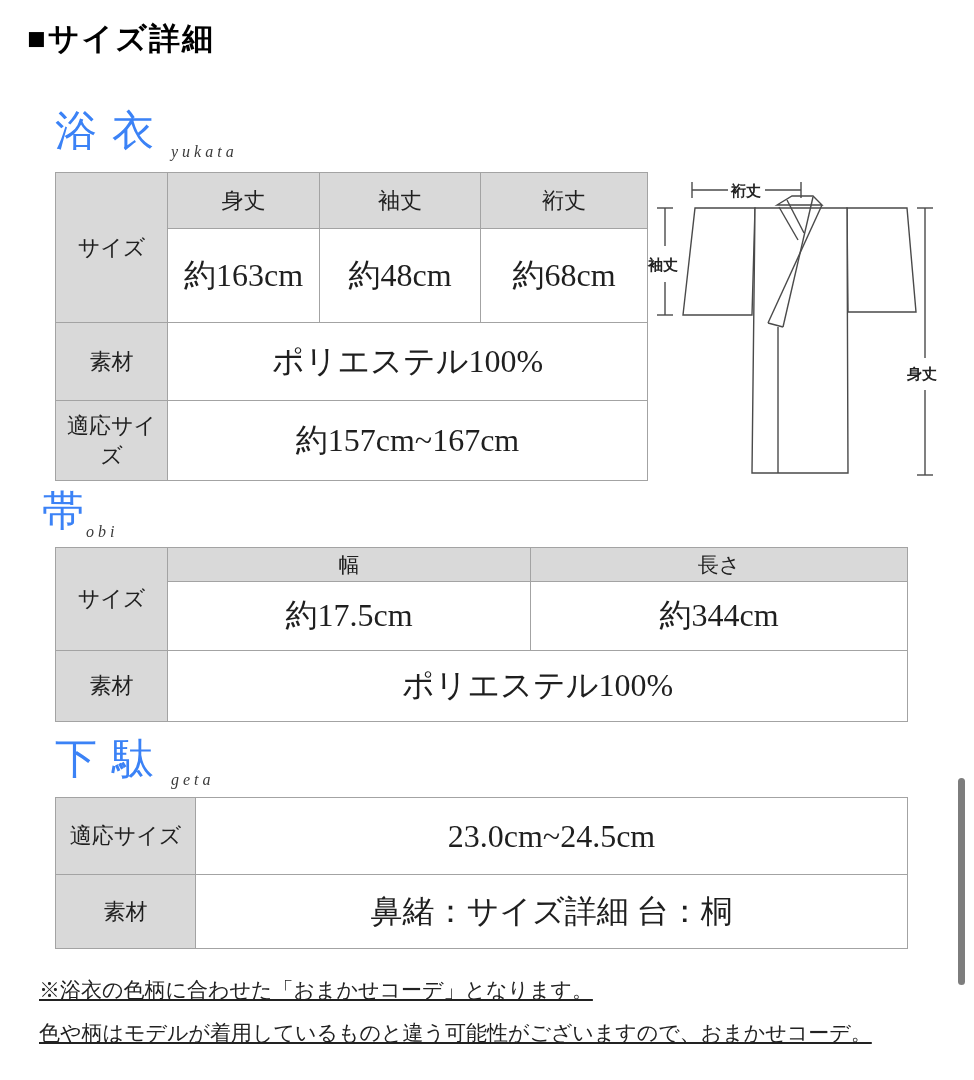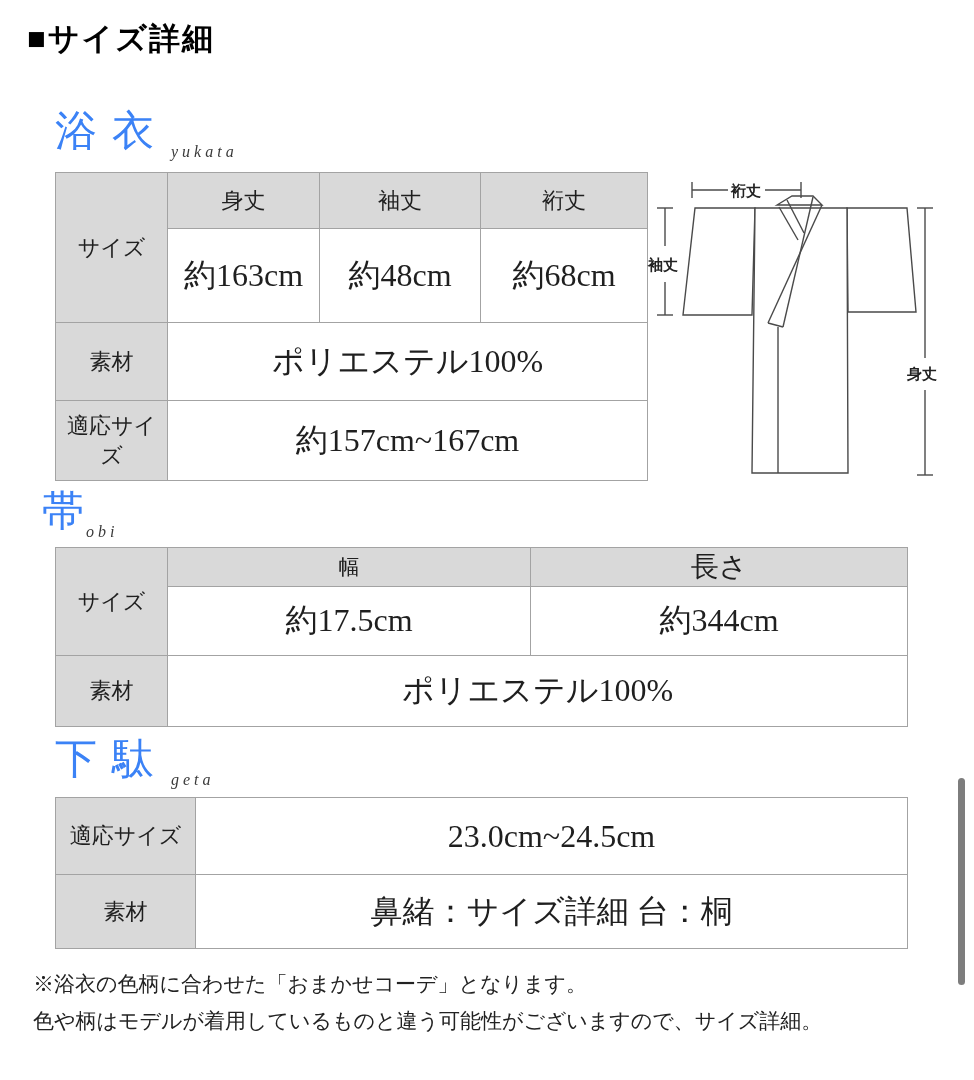--- a/index.html
+++ b/index.html
@@ -32,21 +32,21 @@
   table.size-table td.gray{background:#d9d9d9;}
   table.size-table td.value{font-size:32px;}
   .diagram{position:absolute;}
   .diagram .garment{fill:#ffffff;stroke:#4a4a4a;stroke-width:1.4;}
   .diagram .mline{stroke:#4a4a4a;stroke-width:1.4;fill:none;}
   .diagram text{
     font-family:"Liberation Sans","DejaVu Sans",sans-serif;
     font-size:15px;font-weight:600;fill:#222;
   }
   .note{position:absolute;left:33px;top:966px;font-size:21px;line-height:37px;color:#222;}
-  .note p{margin:0;}
+  .note p{margin:6px;text-decoration:underline;}
   .scroll-thumb{
     position:absolute;left:958px;top:778px;width:7px;height:207px;
     background:#7d7d7d;border-radius:4px;
   }
 </style>
 </head>
 <body>
 
 <div class="page">
 
@@ -128,21 +128,21 @@
   <table class="size-table" style="left:55px;top:547px;width:852px;">
     <colgroup>
       <col style="width:112px;">
         <col style="width:363px;">
         <col style="width:377px;">
     </colgroup>
     <tbody>
       <tr style="height:34px;">
         <td class="gray" rowspan="2">サイズ</td>
         <td class="gray" style="font-size:21px;">幅</td>
-        <td class="gray" style="font-size:28px;">長さ</td>
+        <td class="gray" style="font-size:21px;">長さ</td>
       </tr>
       <tr style="height:69px;">
         <td class="value">約17.5cm</td>
         <td class="value">約344cm</td>
       </tr>
       <tr style="height:71px;">
         <td class="gray">素材</td>
         <td class="value" colspan="2">ポリエステル100%</td>
       </tr>
     </tbody>
@@ -164,18 +164,18 @@
       </tr>
       <tr style="height:74px;">
         <td class="gray">素材</td>
         <td class="value">鼻緒：サイズ詳細 台：桐</td>
       </tr>
     </tbody>
   </table>
 
   <div class="note">
     <p>※浴衣の色柄に合わせた「おまかせコーデ」となります。</p>
-    <p>色や柄はモデルが着用しているものと違う可能性がございますので、サイズ詳細。</p>
+    <p>色や柄はモデルが着用しているものと違う可能性がございますので、おまかせコーデ。</p>
   </div>
 
   <div class="scroll-thumb"></div>
 
 </div>
 
 </body></html>

